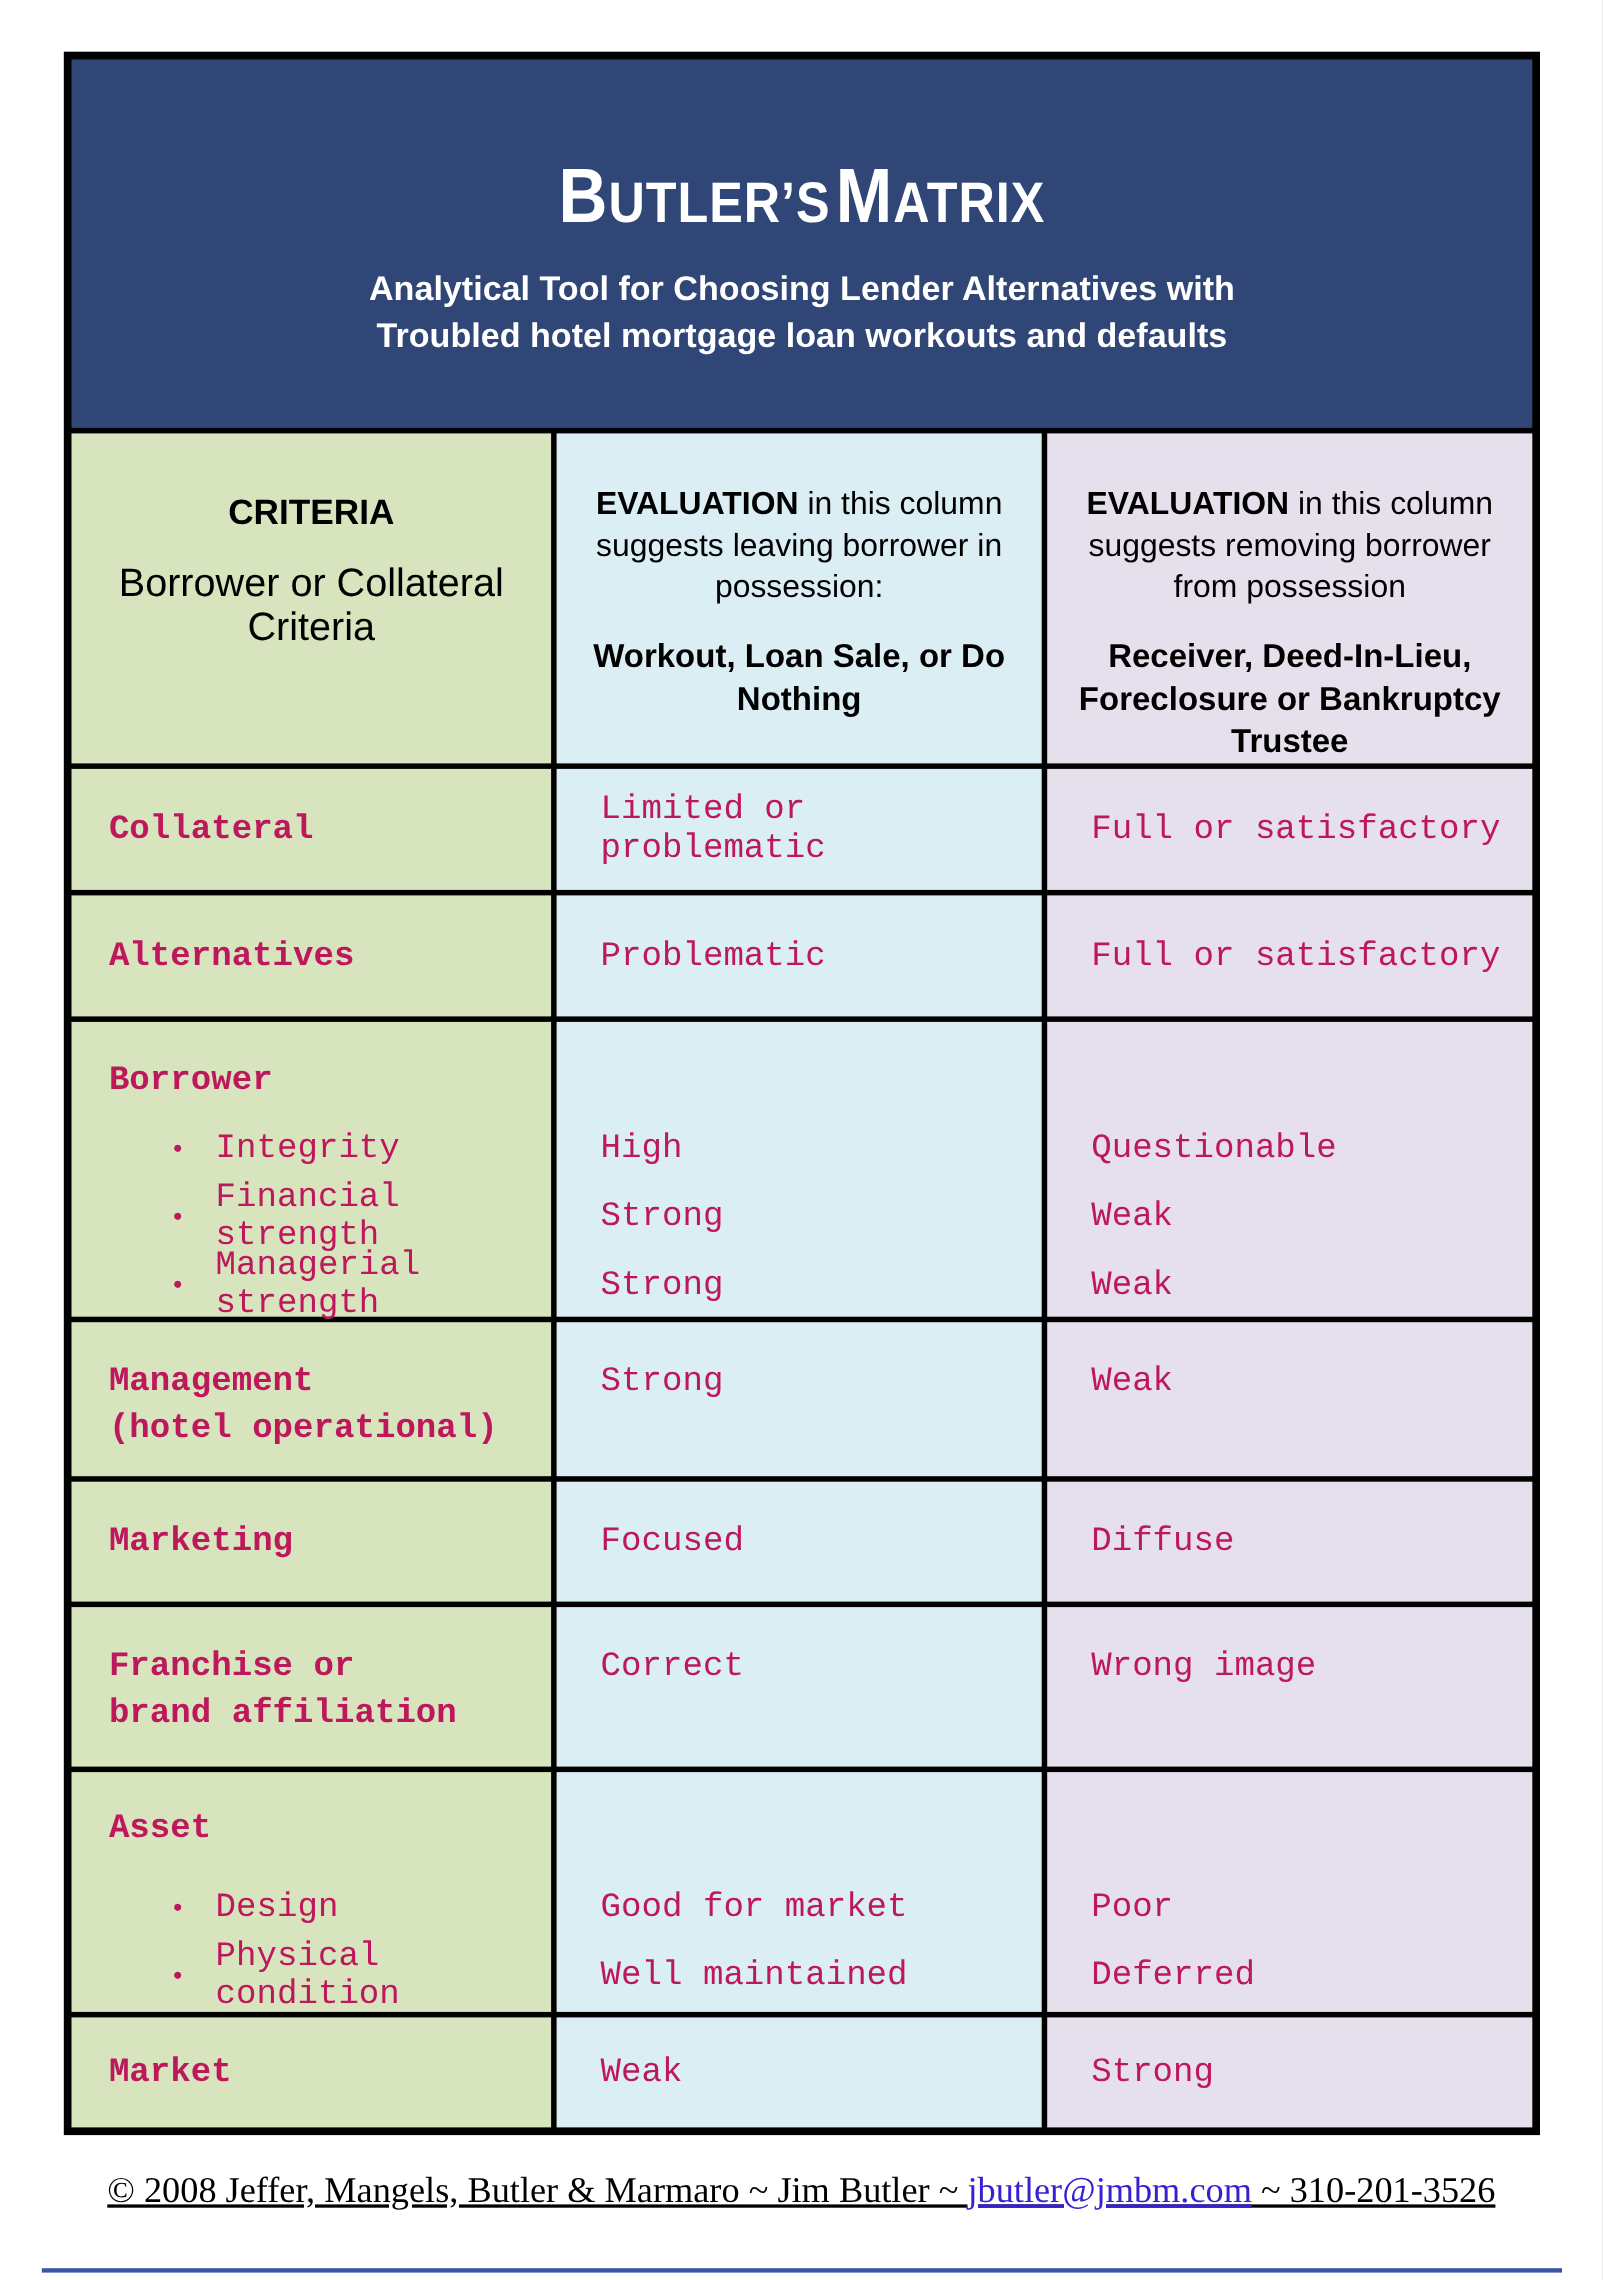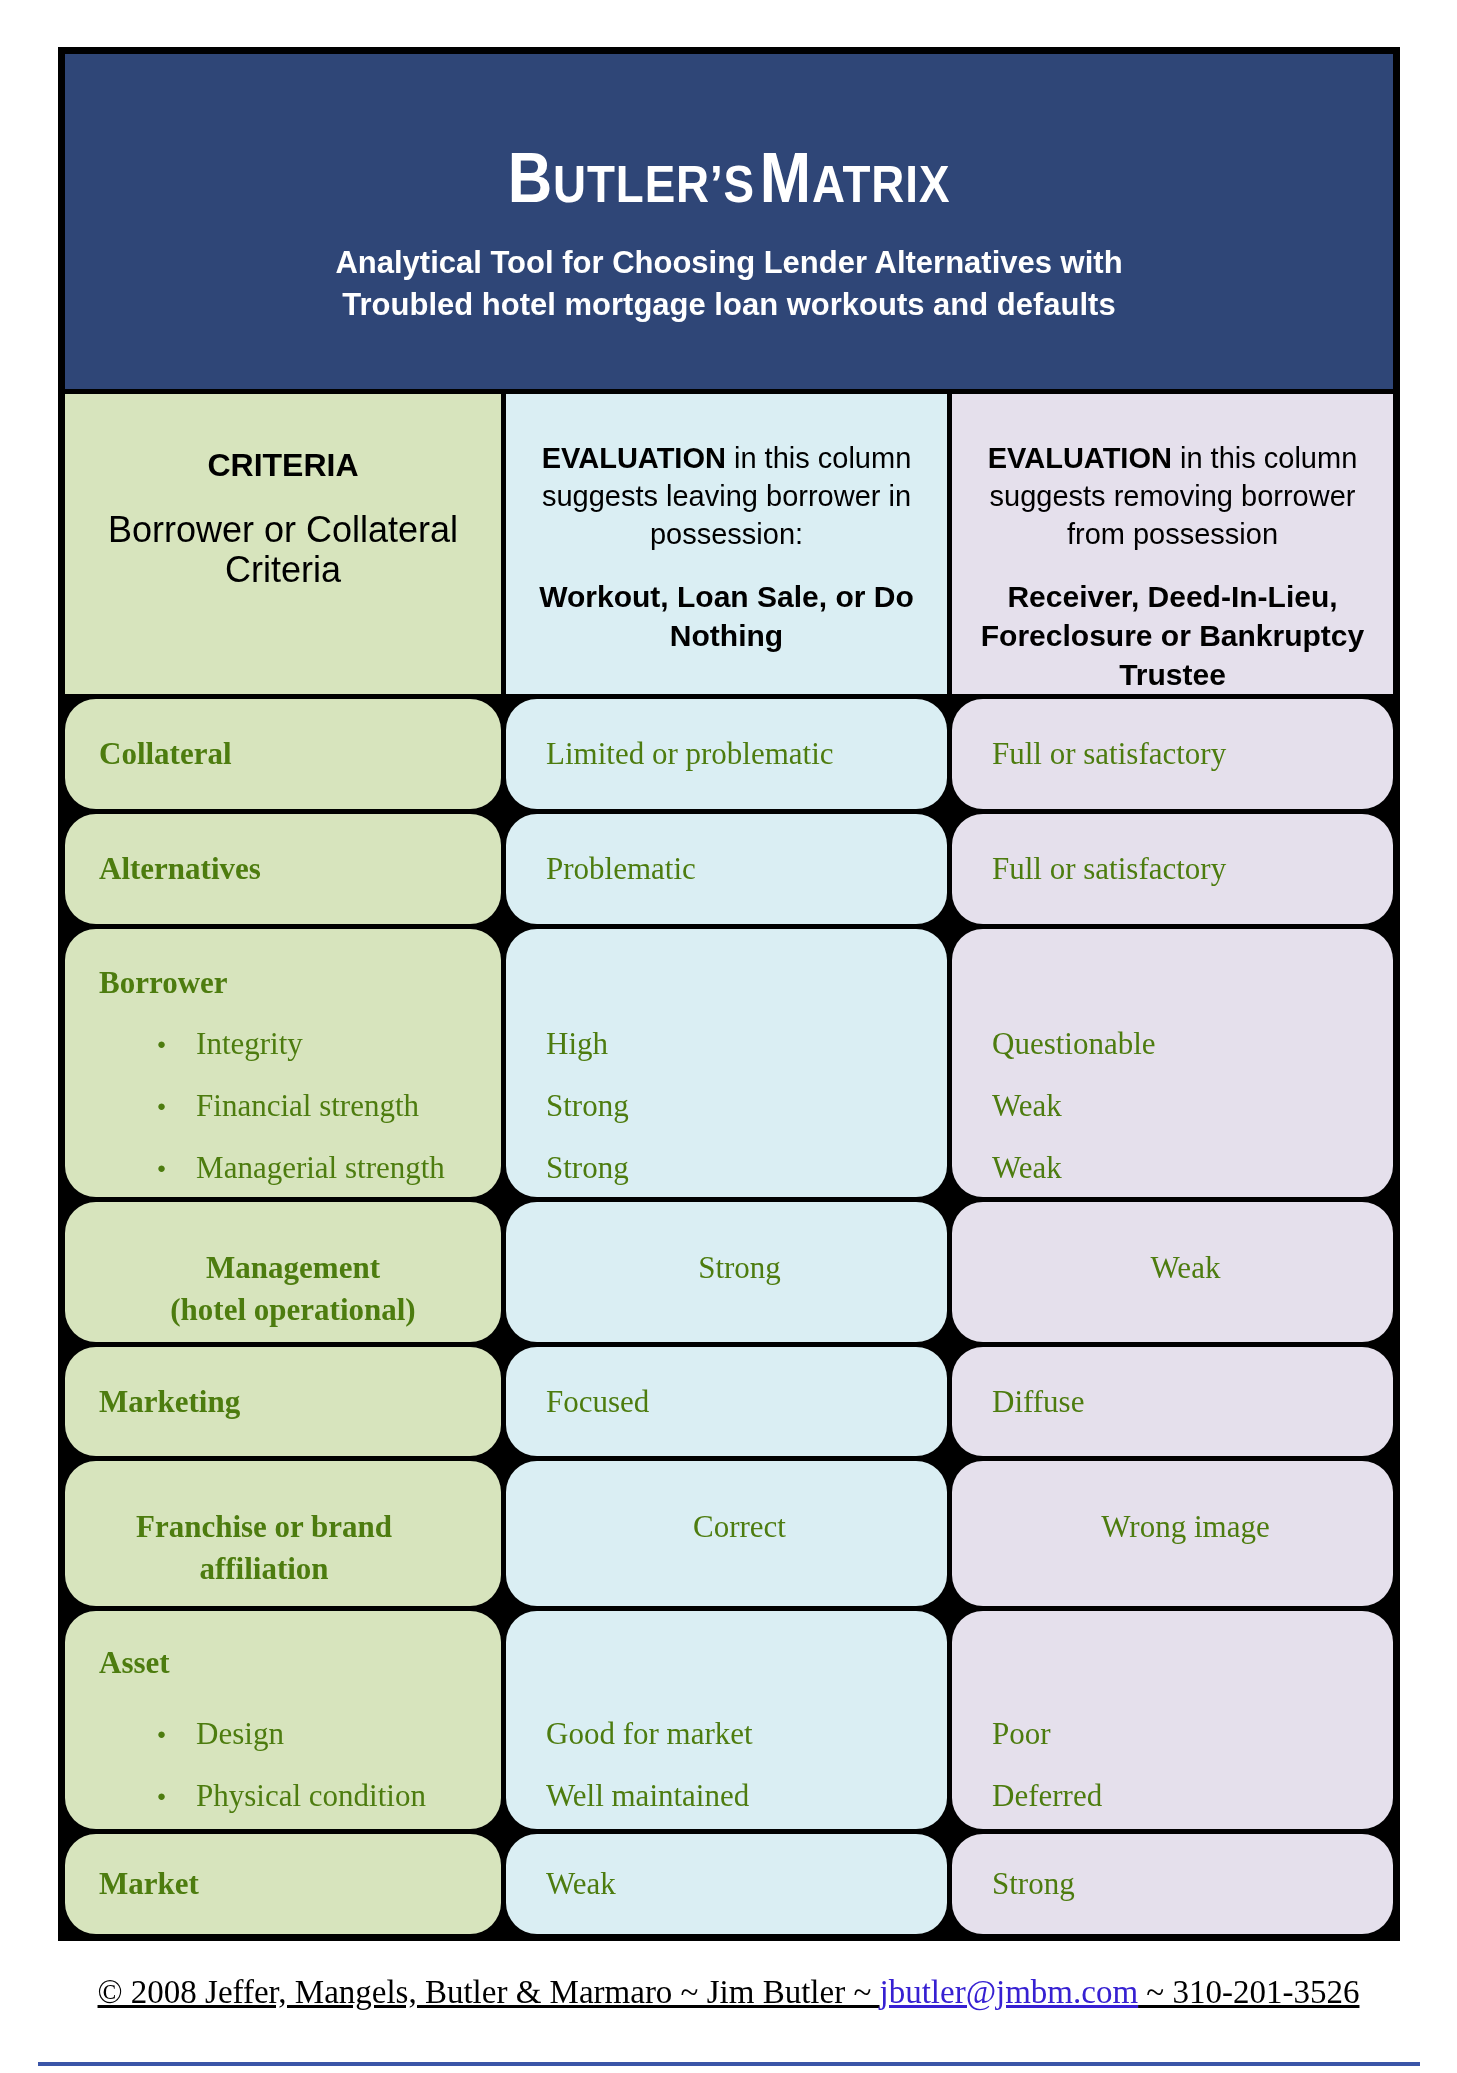--- a/index.html
+++ b/index.html
@@ -45,26 +45,26 @@
   .hd-criteria .crit-title { font-weight:bold; font-size:32px; }
   .hd-criteria .crit-sub   { margin-top:26px; font-size:36px; line-height:40px; }
   .bold { font-weight:bold; }
 
   
   .col-green    { background:#D7E4BD; }
   .col-blue     { background:#DAEEF3; }
   .col-lavender { background:#E5E0EC; }
 
   
-  .cell { font-family:Liberation Serif, serif; font-size:31px; color:#4d7c0f;border-radius:31px; }
+  .cell { font-family:Liberation Mono, monospace; font-size:31px; color:#be185d; }
   .cell.c1 { padding-left:34px; padding-right:14px; font-weight:bold; }
   .cell.c2, .cell.c3 { padding-left:40px; padding-right:14px; }
 
   .vcenter { display:flex; align-items:center; }          
-  .topline { padding-top:45px; line-height:42px;text-align:center; }        
+  .topline { padding-top:34px; line-height:42px; }        
 
   
   .listcell        { padding-top:34px; }
   .listcell.asset  { padding-top:32px; }
   .lbl-line        { line-height:40px; }
   .bullets         { margin-top:10px; }
   .listcell.asset .bullets { margin-top:20px; }
   .b-line { height:62px; display:flex; align-items:center; font-weight:normal; }
   .dot    { font-size:15px; margin-left:58px; margin-right:30px; }
   .spacer { height:50px; }

